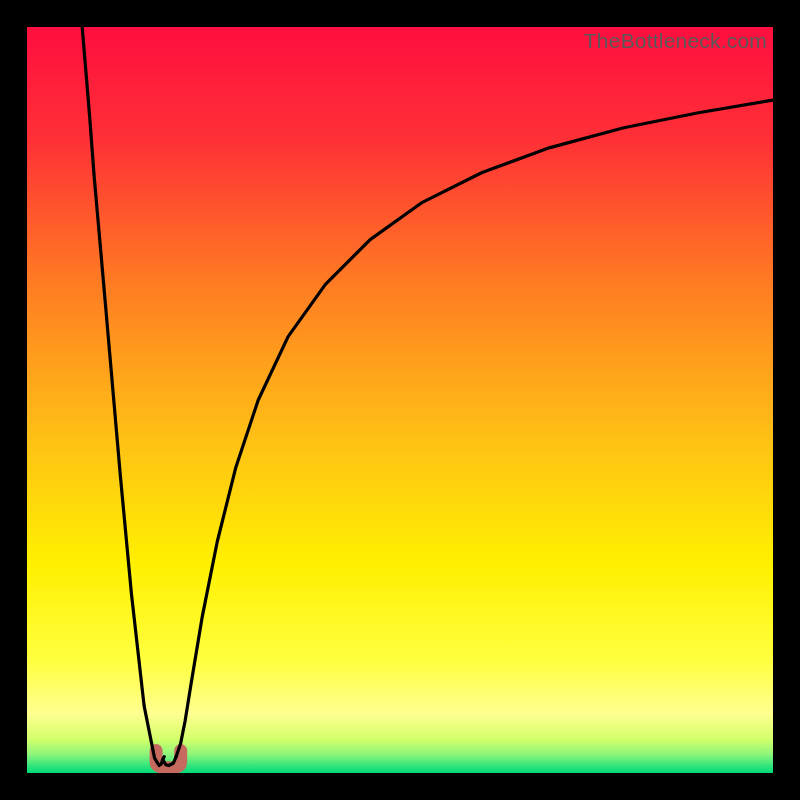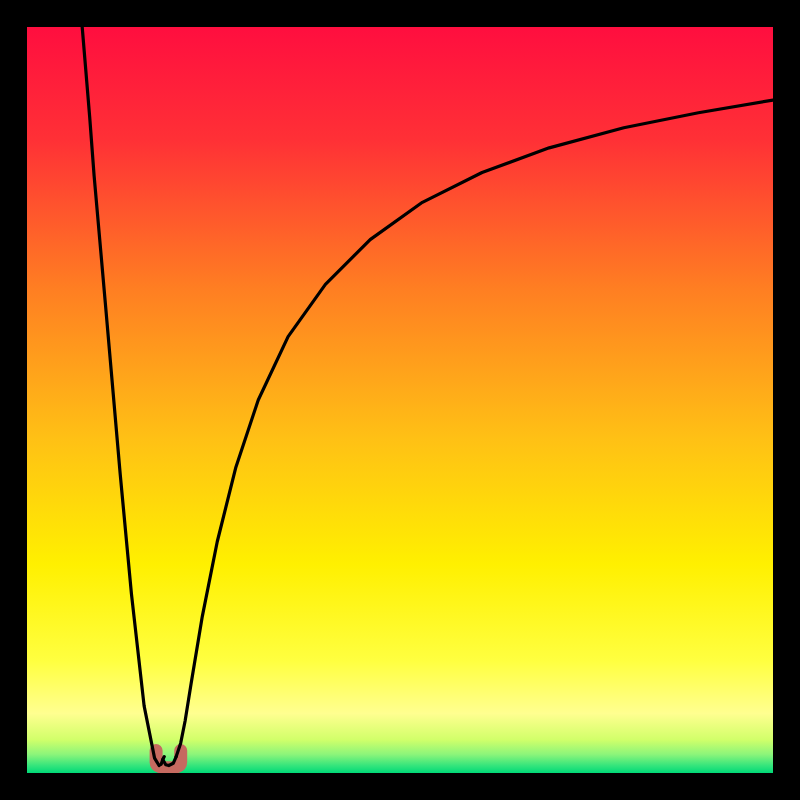--- a/index.html
+++ b/index.html
@@ -71,14 +71,15 @@
       <rect x="0" y="0" width="746" height="746" fill="url(#bg-grad)"></rect>
     </svg>
 
     <svg class="curve-layer" width="746" height="746" viewBox="0 0 746 746" preserveAspectRatio="none">
       <path id="marker-path" fill="none" stroke="#c66a60" stroke-width="13" stroke-linecap="round" stroke-linejoin="round" d="M129.1 723.6 L129.1 734.8 Q129.1 740.8 141.4 740.8 Q153.7 740.8 153.7 734.8 L153.7 723.6"></path>
       <path id="left-branch" fill="none" stroke="#000" stroke-width="3.2" stroke-linecap="round" stroke-linejoin="round" d="M55.20 0.00 L62.66 89.52 L67.14 149.20 L78.33 276.02 L93.25 447.60 L104.44 566.96 L117.12 678.86 L127.57 731.08 L132.04 738.54 L134.28 737.05 L135.77 732.57 L137.26 729.59"></path>
       <path id="right-branch" fill="none" stroke="#000" stroke-width="3.2" stroke-linecap="round" stroke-linejoin="round" d="M149.20 729.59 L153.68 716.16 L158.15 693.78 L164.12 656.48 L175.31 589.34 L190.23 514.74 L208.88 440.14 L231.26 373.00 L261.10 309.59 L298.40 257.37 L343.16 212.61 L395.38 175.31 L455.06 145.47 L522.20 120.85 L596.80 100.71 L671.40 85.79 L746.00 73.11"></path>
       <path id="dip-bottom" fill="none" stroke="#000" stroke-width="3.2" stroke-linecap="round" stroke-linejoin="round" d="M135.77 732.57 L138.76 737.79 L141.74 738.54 L146.22 736.30 L149.20 729.59"></path>
     </svg>
 
+    <div class="watermark">TheBottleneck.com</div>
   </div>
 </div>
 
 </body></html>

